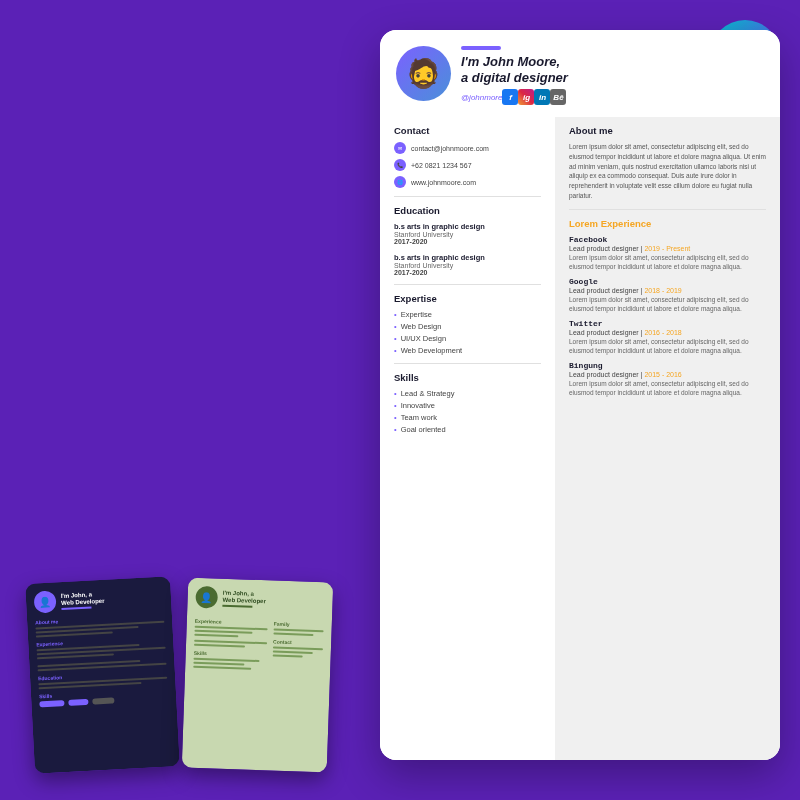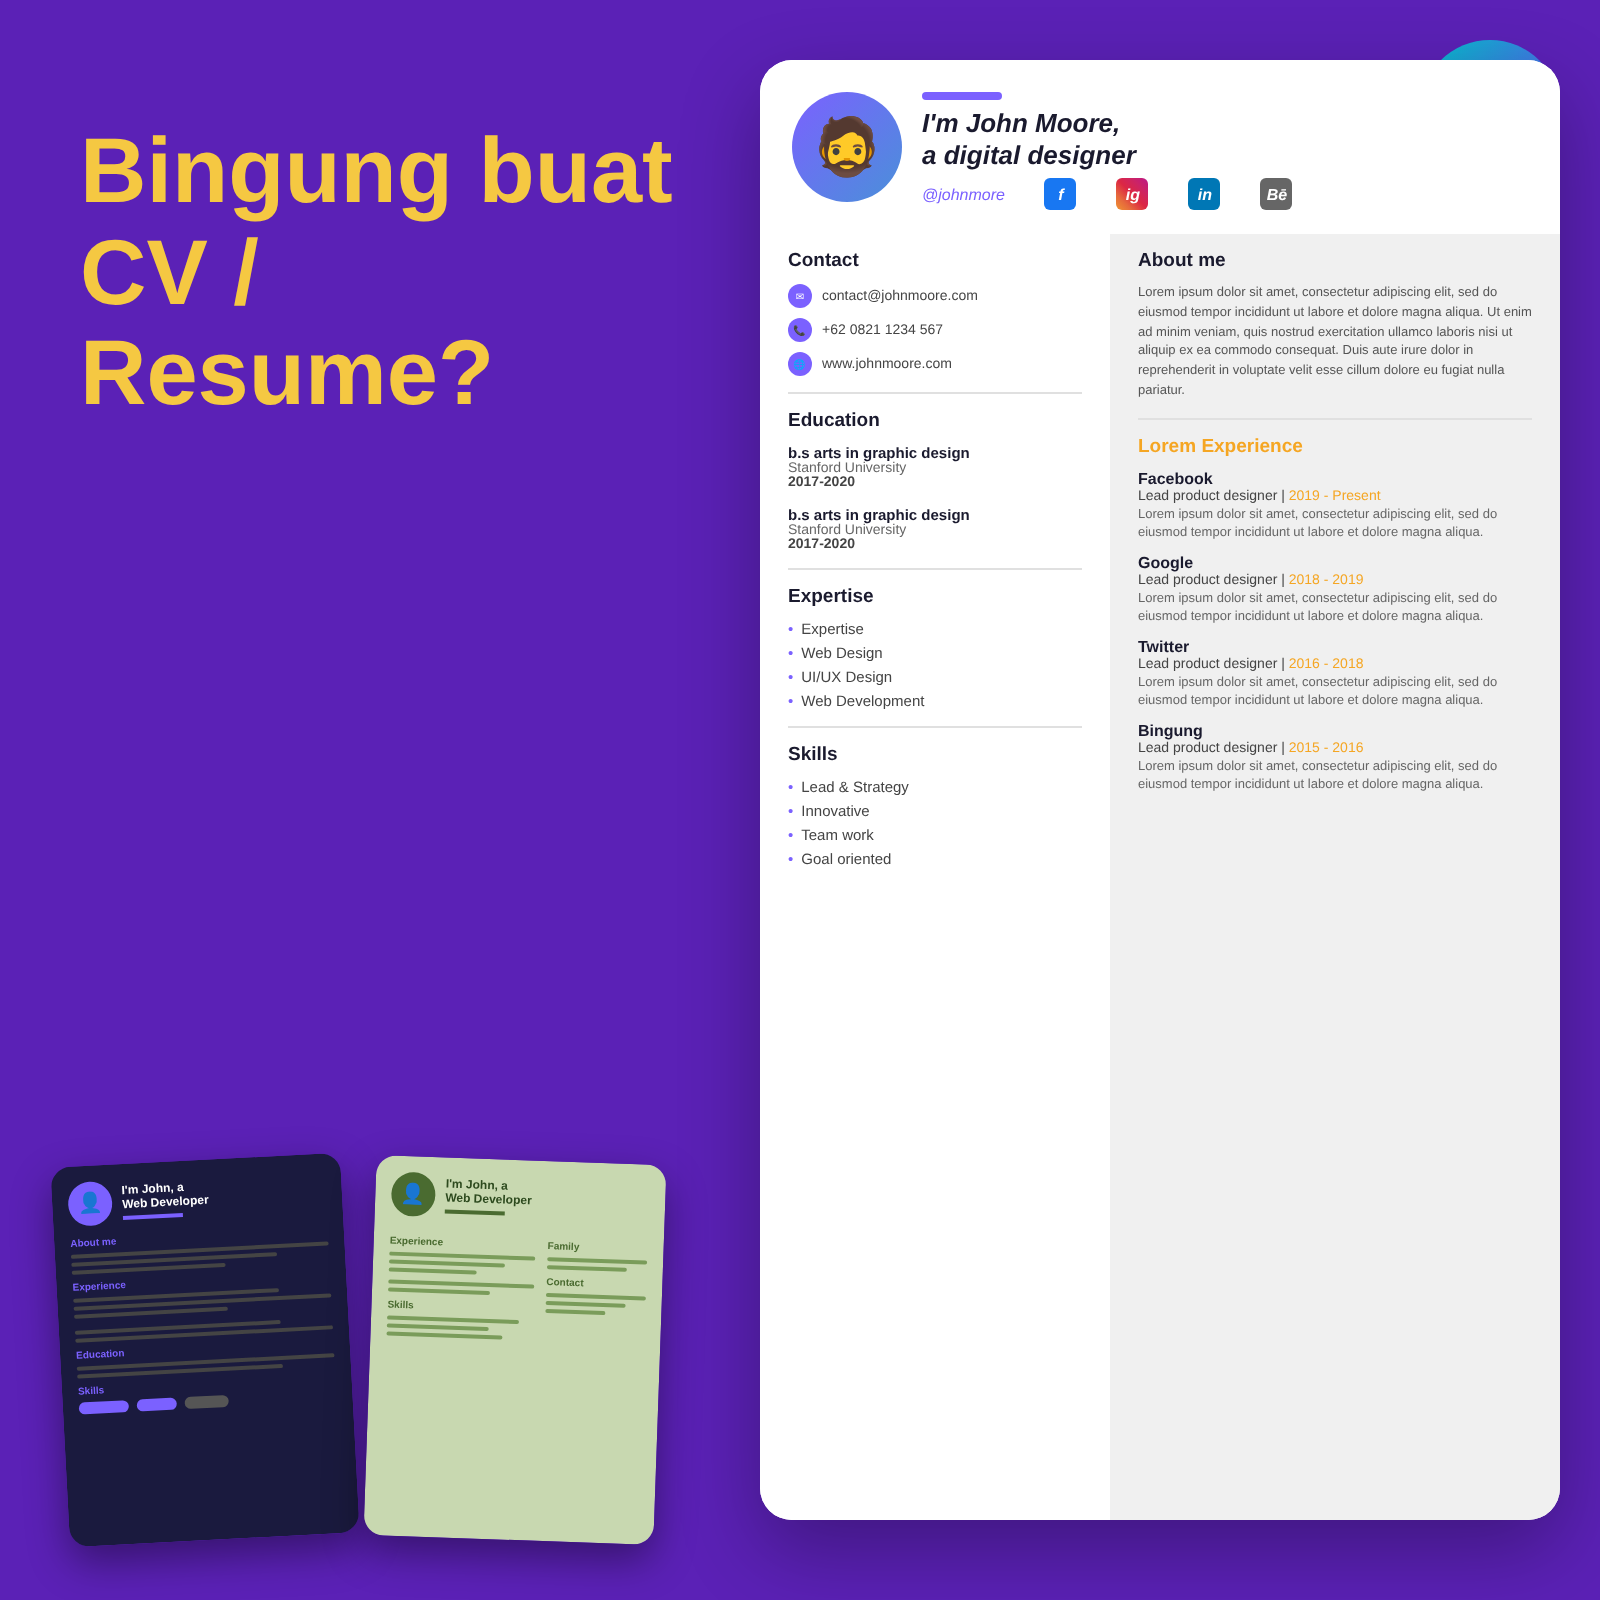--- a/index.html
+++ b/index.html
@@ -170,21 +170,21 @@
       margin-bottom: 4px;
     }
     .resume-name {
       font-size: 13px;
       font-weight: 900;
       color: #1a1a2e;
       line-height: 1.2;
     }
     .resume-social {
       display: flex;
-      gap: 20px;
+      gap: 0;
       margin-top: 4px;
       align-items: center;
     }
     .social-handle {
       font-size: 8px;
       color: #7b61ff;
     }
     .social-icon {
       width: 16px;
       height: 16px;
@@ -291,20 +291,21 @@
       font-size: 6.5px;
       color: #555;
       line-height: 1.5;
       margin-bottom: 8px;
     }
     .r-work-company {
       font-size: 8px;
       font-weight: bold;
       color: #1a1a2e;
       margin-bottom: 1px;
+      font-family: Liberation Mono, monospace;
     }
     .r-work-role {
       font-size: 7px;
       color: #444;
       margin-bottom: 1px;
     }
     .r-work-role span {
       color: #f5a623;
     }
     .r-work-desc {
@@ -317,21 +318,20 @@
 </head>
 <body>
 
 <div class="main-container">
 
   <div class="canva-badge">
     <span>Canva</span>
   </div>
 
   <div class="left-panel">
-    <div class="main-headline">Bingung buat CV / Resume?</div>
   </div>
 
   <div class="template-previews">
 
     <div class="template-card">
       <div class="template-card-dark" style="height:100%;">
         <div class="tc-header">
           <div class="tc-avatar">👤</div>
           <div class="tc-title-block">
             <div class="tc-dark-title">I'm John, a</div>

